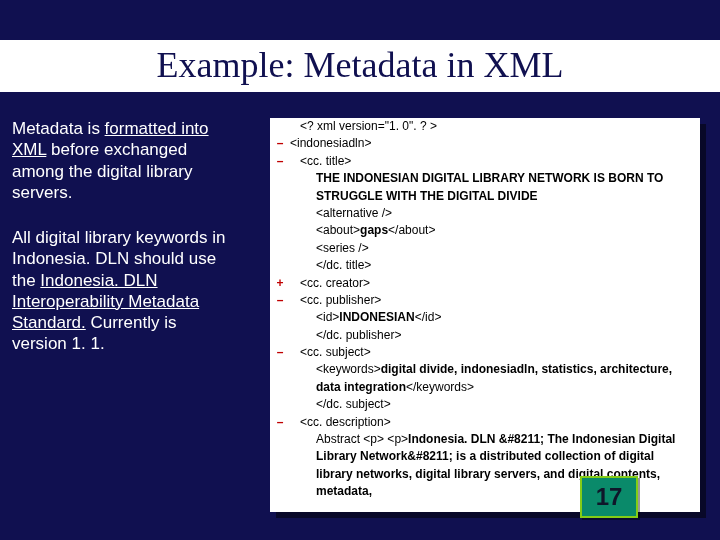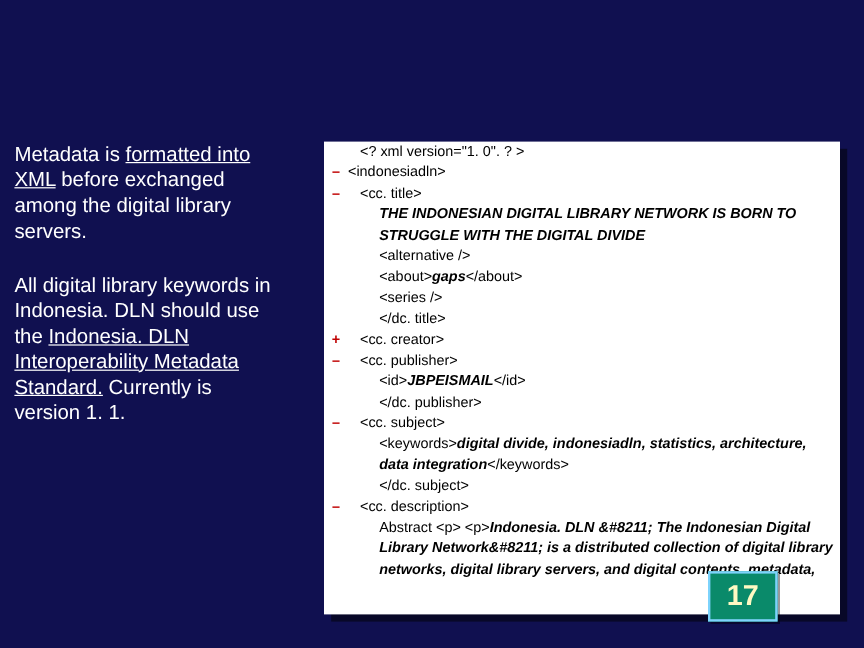--- a/index.html
+++ b/index.html
@@ -68,47 +68,48 @@
     font-weight: bold;
     flex-shrink: 0;
     padding-left: 2px;
   }
   .line {
     white-space: pre-wrap;
     word-break: break-word;
     flex: 1;
     padding-right: 6px;
   }
-  .line b { font-weight: bold; font-style: italic; }
+  .line b { font-weight: bold; }
   .indent-0 { padding-left: 2px; }
   .indent-1 { padding-left: 12px; }
   .indent-2 { padding-left: 28px; }
   .page-badge {
     position: absolute;
-    right: 72px;
+    right: 82px;
     bottom: 22px;
     width: 54px;
     height: 38px;
     background: #0a8a6a;
-    border: 2px solid #7dd3fc;
+    border: 2px solid #84cc16;
     box-shadow: 2px 2px 0 rgba(0,0,0,0.4);
-    color: #fef9c3;
+    color: #0f172a;
     font-family: "Comic Sans MS", "Comic Sans", cursive, Arial;
     font-size: 24px;
     font-weight: bold;
     display: flex;
     align-items: center;
     justify-content: center;
   }
 </style>
 </head>
 <body>
 
 <div class="slide">
 
+  <div class="title">Example: Metadata in XML</div>
 
   <div class="body">
     <p>
       <span>Metadata is </span><span class="u">formatted into XML</span><span> before exchanged among the digital library servers.</span>
     </p>
     <p>
       <span>All digital library keywords in Indonesia. DLN should use the </span><span class="u">Indonesia. DLN Interoperability Metadata Standard.</span><span> Currently is version 1. 1.</span>
     </p>
   </div>
 
@@ -148,21 +149,21 @@
     <div class="row">
         <div class="gutter">+</div>
         <div class="line indent-1">&lt;cc. creator&gt;</div>
       </div>
     <div class="row">
         <div class="gutter">–</div>
         <div class="line indent-1">&lt;cc. publisher&gt;</div>
       </div>
     <div class="row">
         <div class="gutter"></div>
-        <div class="line indent-2"><span>&lt;id&gt;</span><b>JBPEISMAIL</b><span>&lt;/id&gt;</span></div>
+        <div class="line indent-2"><span>&lt;id&gt;</span><b>INDONESIAN</b><span>&lt;/id&gt;</span></div>
       </div>
     <div class="row">
         <div class="gutter"></div>
         <div class="line indent-2">&lt;/dc. publisher&gt;</div>
       </div>
     <div class="row">
         <div class="gutter">–</div>
         <div class="line indent-1">&lt;cc. subject&gt;</div>
       </div>
     <div class="row">

